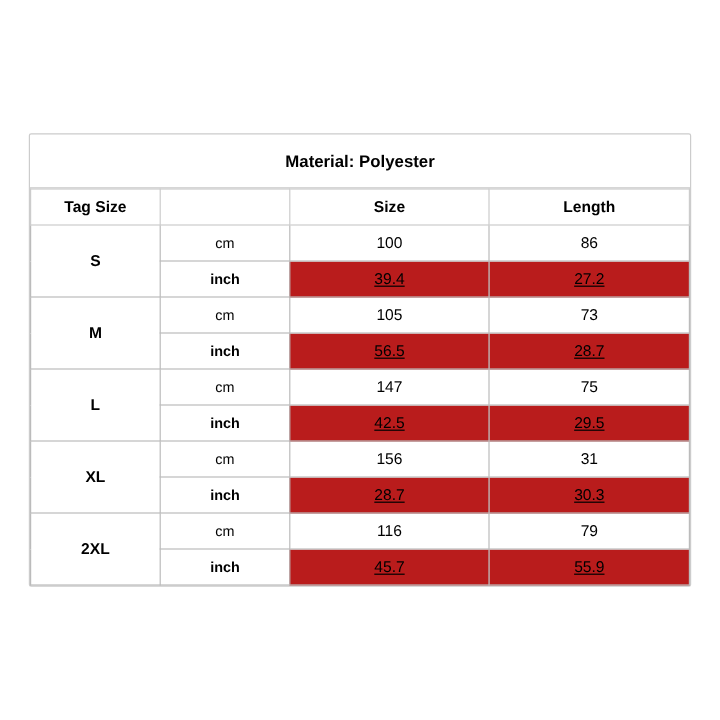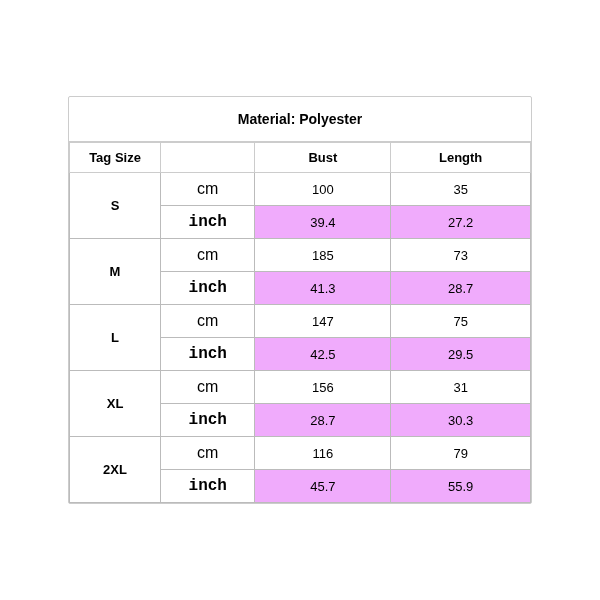--- a/index.html
+++ b/index.html
@@ -13,21 +13,21 @@
       height: 600px;
       display: flex;
       align-items: center;
       justify-content: center;
       background: #fff;
       font-family: Arial, sans-serif;
       font-size: 13px;
     }
 
     .outer-wrapper {
-      width: 464px;
+      width: 552px;
       border: 1px solid #ccc;
       border-radius: 2px;
     }
 
     .title-row {
       text-align: center;
       padding: 14px 10px;
       font-weight: bold;
       font-size: 14px;
       border-bottom: 1px solid #ccc;
@@ -57,30 +57,30 @@
     .measure-col {
       width: 170px;
     }
 
     .header-row th {
       font-weight: bold;
       background: #fff;
     }
 
     .unit-cell {
-      font-size: 16px;
+      font-size: 12px;
     }
 
     .unit-cell.inch {
       font-weight: bold;
-      font-family: Liberation Mono, monospace;
     }
 
     .shaded {
-      background-color: #f0abfc;
+      background-color: #b91c1c;
+      text-decoration: underline;
     }
 
     .tag-size-cell {
       font-weight: bold;
     }
 
     
     tr td {
       border-color: #bbb;
     }
@@ -88,45 +88,45 @@
 </head>
 <body>
 
 <div class="outer-wrapper">
   <div class="title-row">Material: Polyester</div>
   <table>
     <thead>
       <tr class="header-row">
         <th class="tag-size-col">Tag Size</th>
         <th class="unit-col"></th>
-        <th class="measure-col">Bust</th>
+        <th class="measure-col">Size</th>
         <th class="measure-col">Length</th>
       </tr>
     </thead>
     <tbody id="table-body">
     <tr>
           <td rowspan="2" class="tag-size-cell">S</td>
           <td class="unit-cell">cm</td>
           <td>100</td>
-          <td>35</td>
+          <td>86</td>
         </tr>
         <tr>
           <td class="unit-cell inch">inch</td>
           <td class="shaded">39.4</td>
           <td class="shaded">27.2</td>
         </tr>
         <tr>
           <td rowspan="2" class="tag-size-cell">M</td>
           <td class="unit-cell">cm</td>
-          <td>185</td>
+          <td>105</td>
           <td>73</td>
         </tr>
         <tr>
           <td class="unit-cell inch">inch</td>
-          <td class="shaded">41.3</td>
+          <td class="shaded">56.5</td>
           <td class="shaded">28.7</td>
         </tr>
         <tr>
           <td rowspan="2" class="tag-size-cell">L</td>
           <td class="unit-cell">cm</td>
           <td>147</td>
           <td>75</td>
         </tr>
         <tr>
           <td class="unit-cell inch">inch</td>

